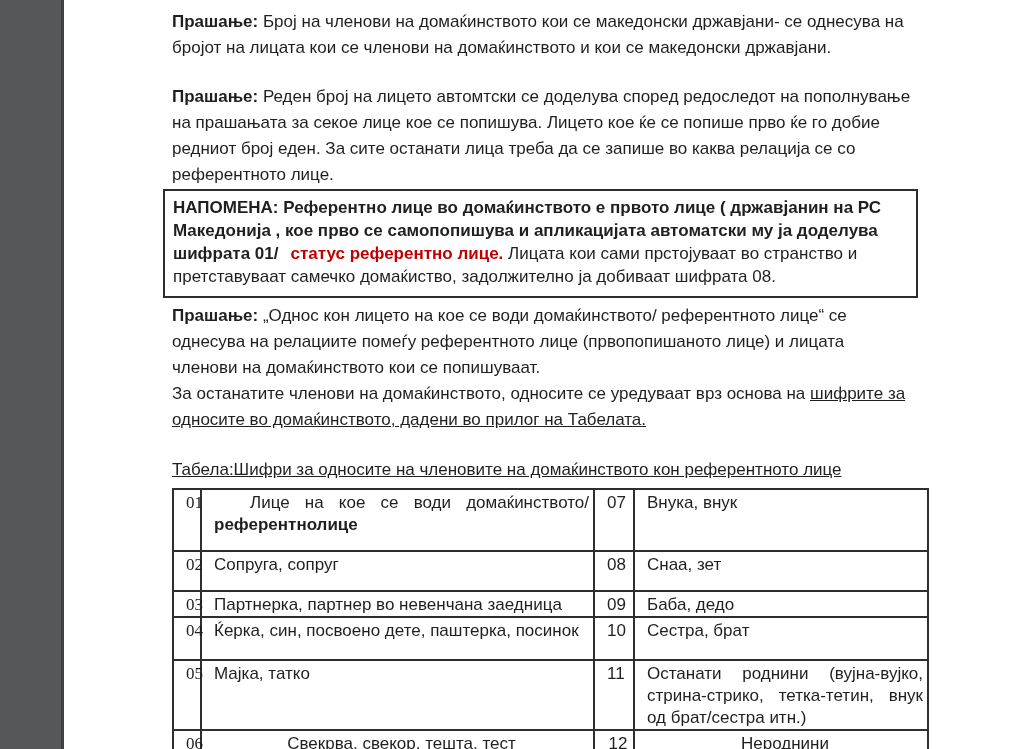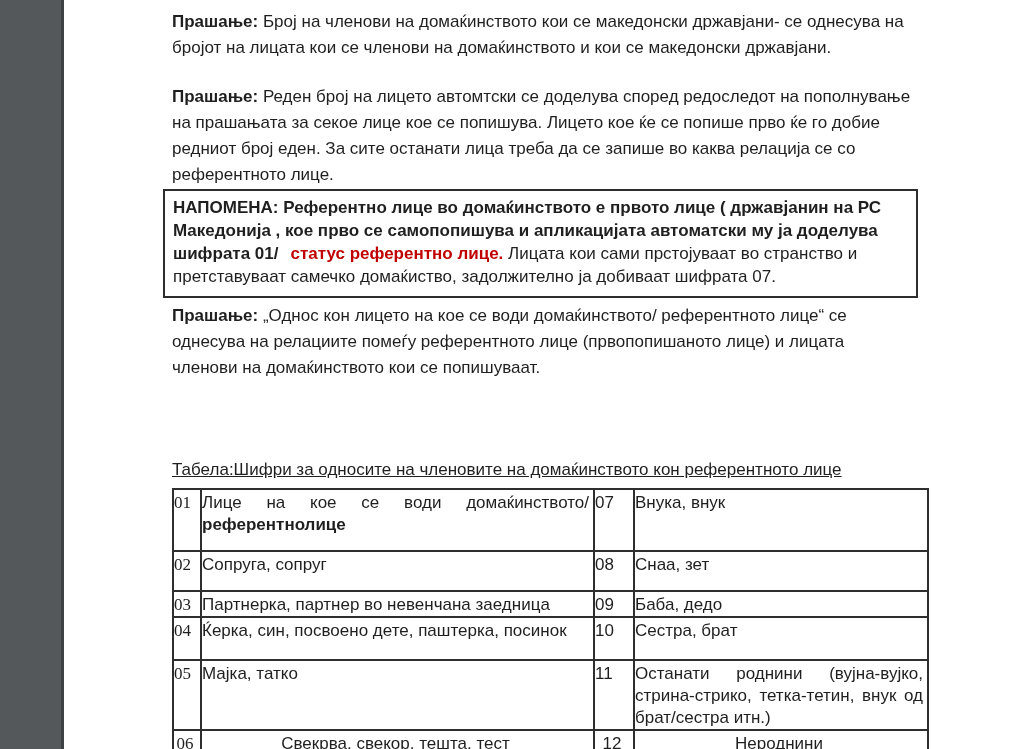--- a/index.html
+++ b/index.html
@@ -37,53 +37,54 @@
     font-size:17px; text-decoration:underline; white-space:nowrap;
   }
 
   table.codes {
     position:absolute; left:172px; top:488px;
     border-collapse:collapse; table-layout:fixed; width:755px;
     font-size:17px;
   }
   table.codes td {
     border:2px solid #2e2e2e; vertical-align:top;
-    padding:2px 4px 0 0; line-height:22px;
+    padding:2px 4px 0 12px; line-height:22px;
   }
   td.code-l { font-family:"Liberation Serif", serif; padding-left:2px; padding-right:2px; }
   td.desc-l { padding-left:6px; }
   td.code-r { padding-left:7px; }
   td.desc-r { padding-left:7px; padding-right:6px; }
   .just      { text-align:justify; }
-  .just-last { text-align:justify; text-align-last:justify; }
+  .just-last { text-align:justify; text-align-last:justify;margin-left:36px; }
   tr.r0 { height:62px; } tr.r1 { height:40px; } tr.r2 { height:20px; }
   tr.r3 { height:43px; } tr.r4 { height:65px; } tr.r5 { height:30px;text-align:center; }
   col.c-code-l { width:28px; }  col.c-desc-l { width:393px; }
   col.c-code-r { width:40px; }  col.c-desc-r { width:294px; }
 </style>
 </head>
 <body>
 
 <div class="margin-strip"></div>
 <div class="page"></div>
 
 <div class="para q1">
   <span class="bold">Прашање:</span><span> Број на членови на домаќинството кои се македонски државјани- се однесува на бројот на лицата кои се членови на домаќинството и кои се македонски  државјани.</span>
 </div>
 
 <div class="para q2">
   <span class="bold">Прашање:</span><span> Реден број на лицето автомтски се доделува според редоследот на пополнување на прашањата за секое лице кое се попишува. Лицето кое ќе се попише прво ќе го добие редниот број еден. За сите останати лица треба да се запише во каква релација се со референтното лице.</span>
 </div>
 
 <div class="note-box">
-  <span>НАПОМЕНА: Референтно лице  во домаќинството е првото лице ( државјанин на РС Македонија ,  кое  прво се самопопишува и апликацијата автоматски  му ја доделува шифрата 01/</span><span class="red">статус референтно лице.</span><span class="regular">  Лицата кои сами прстојуваат во странство и претставуваат самечко домаќиство, задолжително ја добиваат шифрата 07.</span>
+  <span>НАПОМЕНА: Референтно лице  во домаќинството е првото лице ( државјанин на РС Македонија ,  кое  прво се самопопишува и апликацијата автоматски  му ја доделува шифрата 01/</span><span class="red">статус референтно лице.</span><span class="regular">  Лицата кои сами прстојуваат во странство и претставуваат самечко домаќиство, задолжително ја добиваат шифрата 08.</span>
 </div>
 
 <div class="para q3">
   <div><span class="bold">Прашање:</span><span> „Однос  кон  лицето на кое се води домаќинството/ референтното лице“ се однесува  на релациите помеѓу  референтното лице (првопопишаното лице)  и лицата членови на домаќинството кои се попишуваат.</span></div>
+  <div><span>За останатите членови на домаќинството, односите  се уредуваат врз основа на </span><span class="ul">шифрите за односите во домаќинството, дадени во прилог на Табелата.</span></div>
 </div>
 
 <div class="table-title">Табела:Шифри за односите на членовите на домаќинството кон референтното лице</div>
 
 <table class="codes">
   <colgroup>
     <col class="c-code-l">
       <col class="c-desc-l">
       <col class="c-code-r">
       <col class="c-desc-r">

